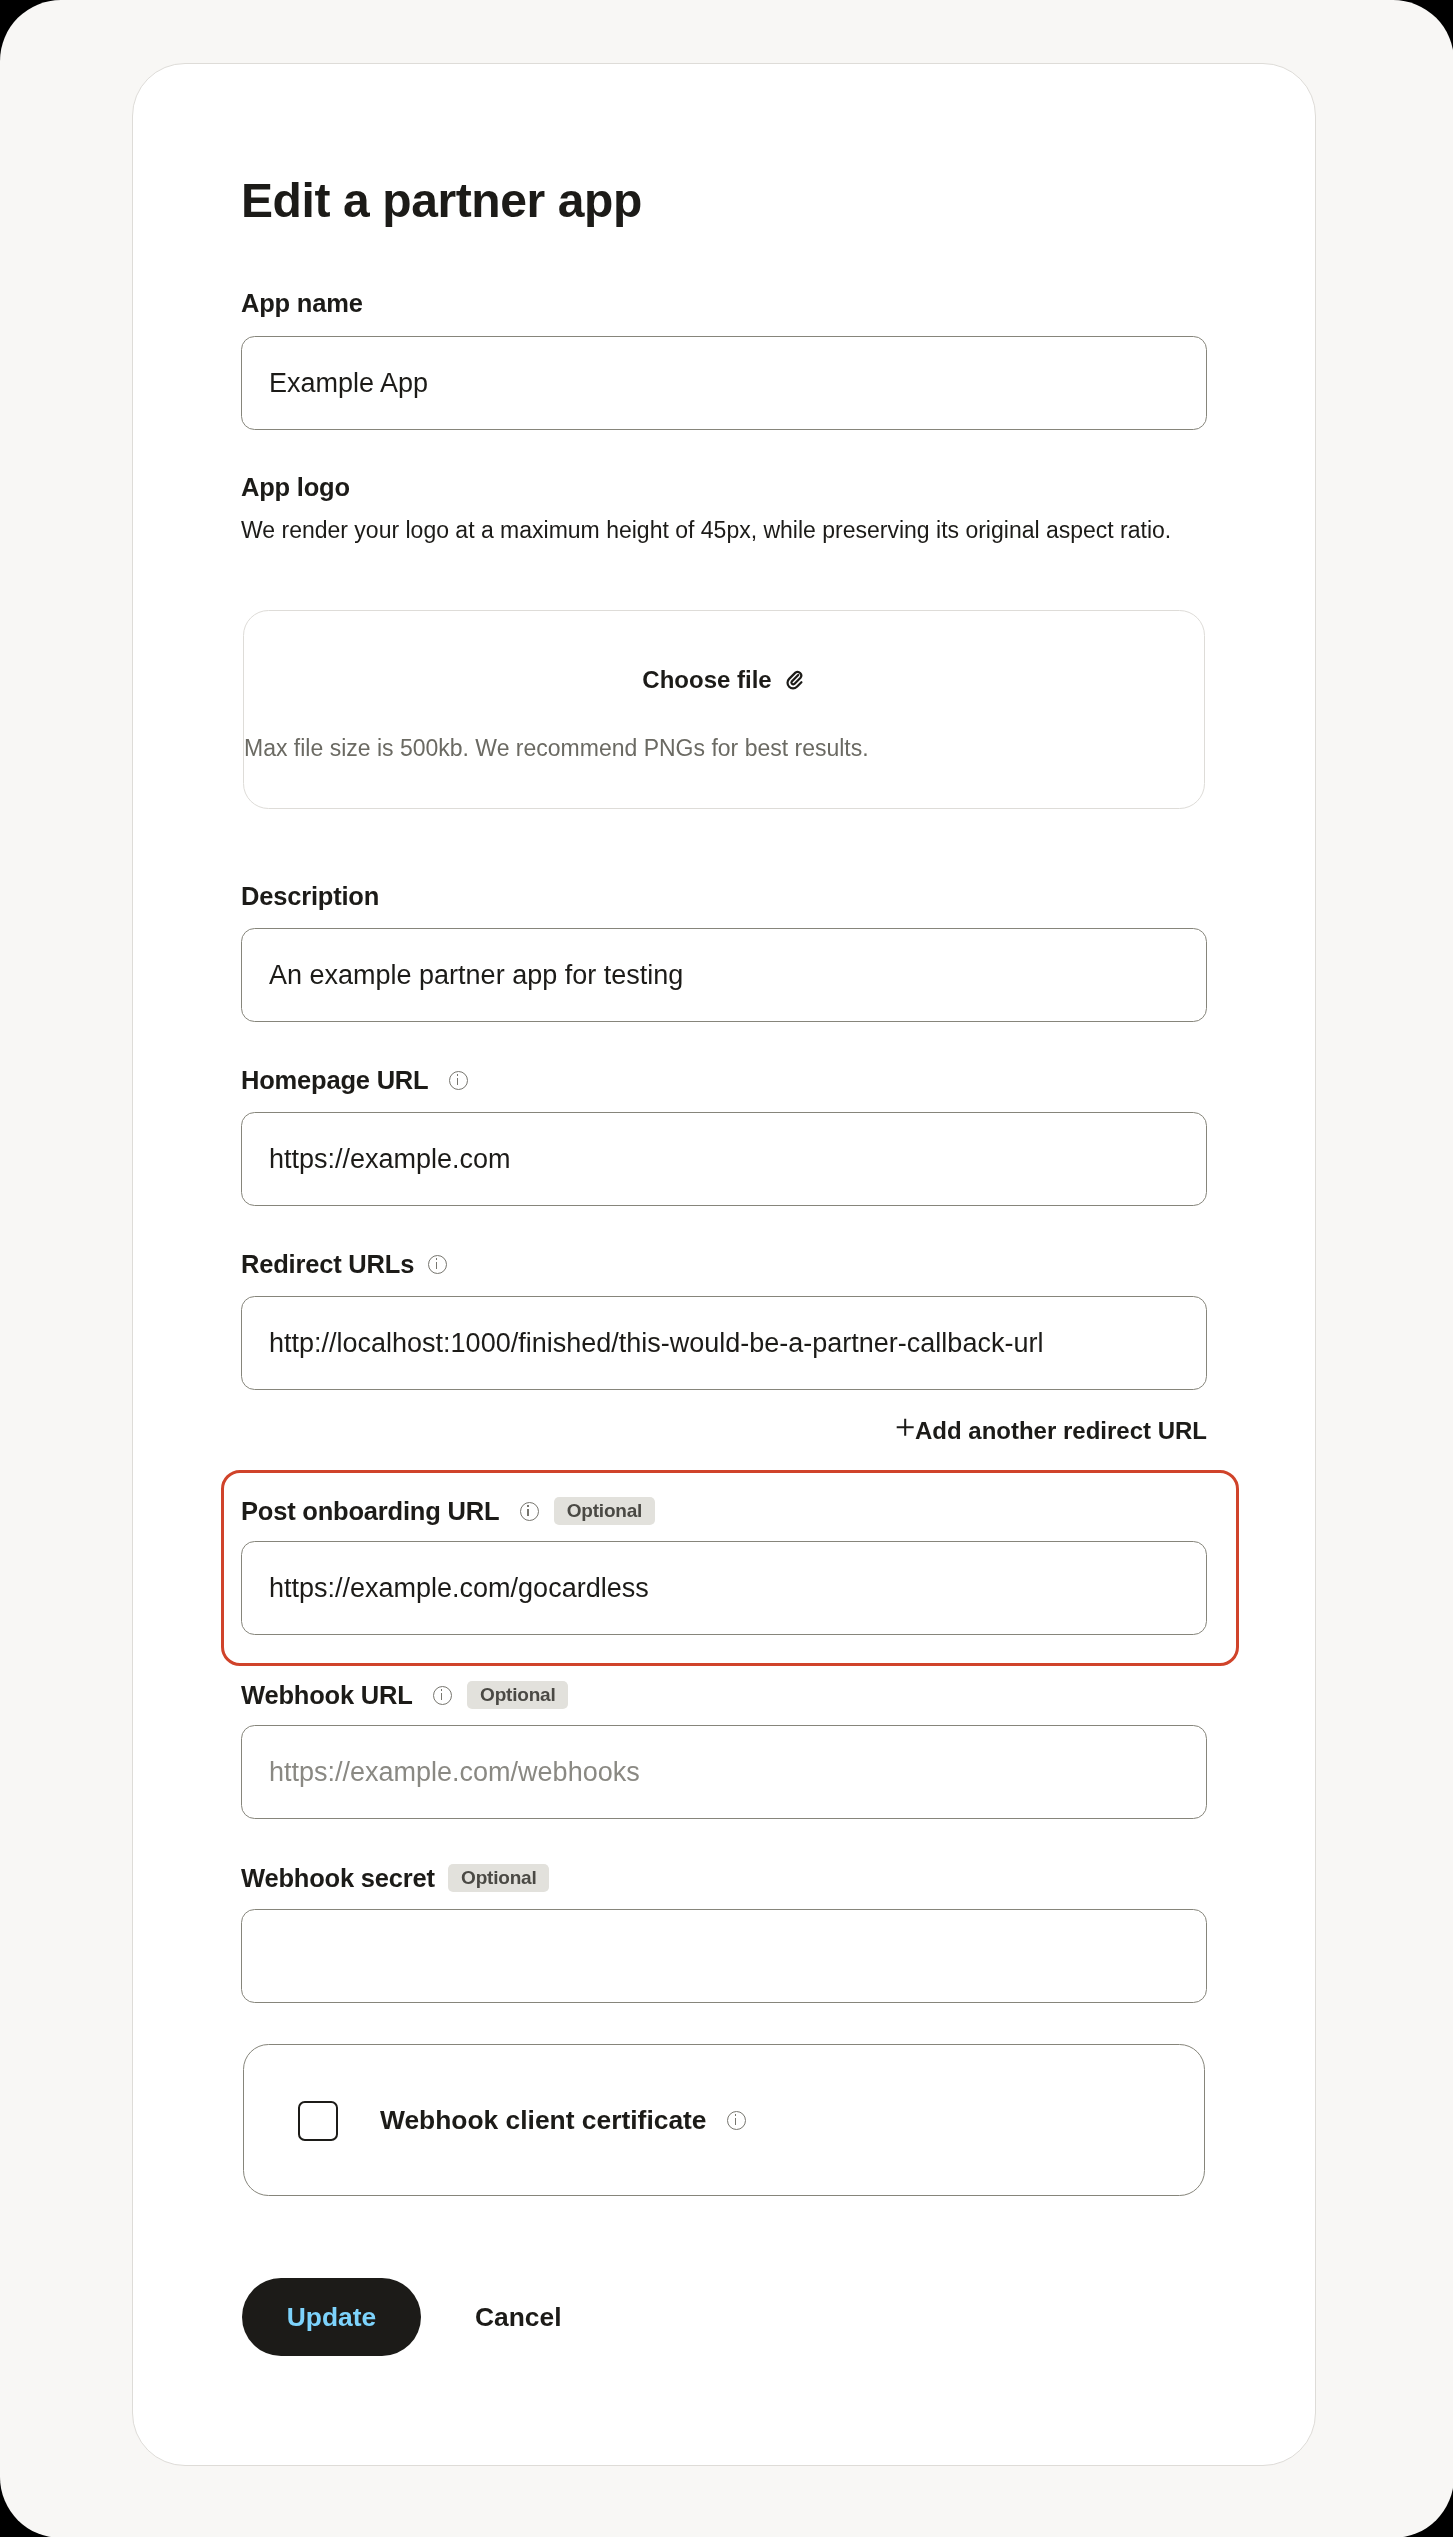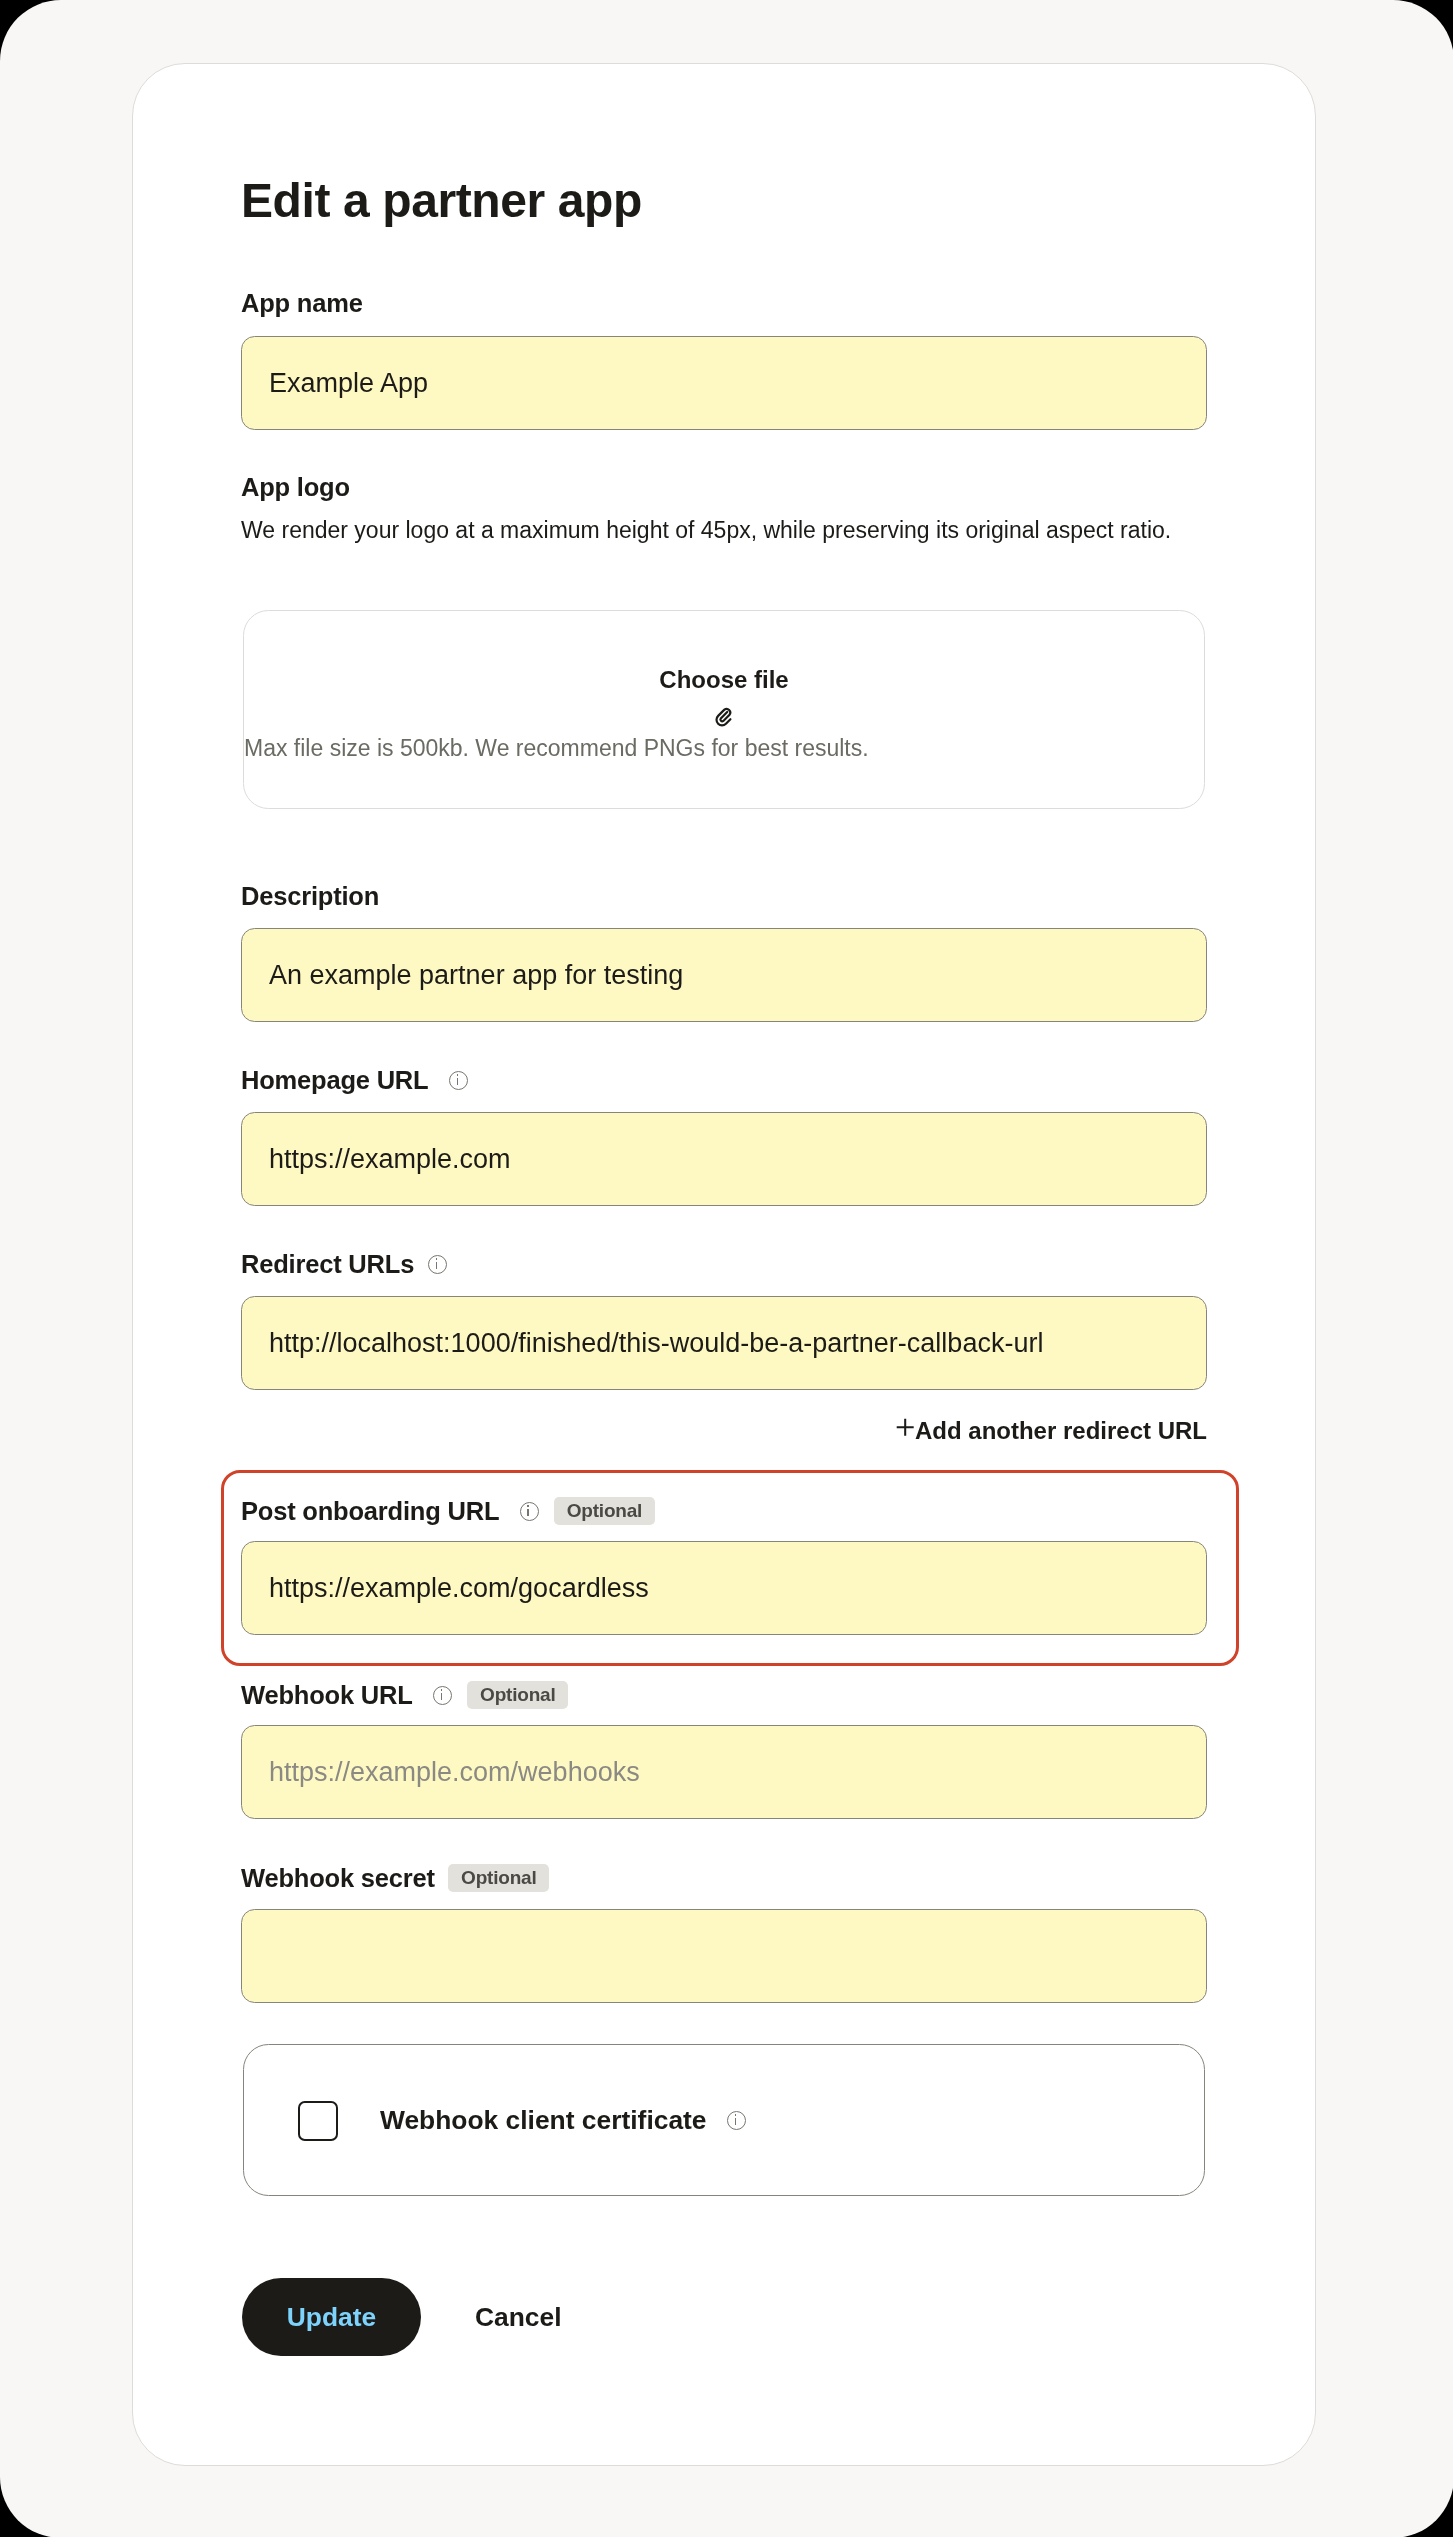--- a/index.html
+++ b/index.html
@@ -35,35 +35,35 @@
   }
   .info::after {
     content:""; position:absolute; left:6.8px; top:6.8px; width:1.7px; height:6.8px; background:#77766f;
   }
   .badge {
     display:inline-block; background:#e2e1dc; color:#4a4944; font-size:19px;
     font-weight:700; padding:2.6px 12.8px; border-radius:5.1px; line-height:22px; margin-left:15.3px;
   }
   .input {
     left:241px; width:966px; height:94px; border:1.7px solid #86857b;
-    border-radius:13.6px; box-sizing:border-box; background:#fef9c3;
+    border-radius:13.6px; box-sizing:border-box; background:#ffffff;
     display:flex; align-items:center; padding-left:27px;
     font-size:27px; color:#1c1b18; font-family:"Liberation Sans", sans-serif;
   }
   .input.placeholder { color:#8a8983; }
   .helper {
     left:241px; width:966px; font-size:23px; line-height:34px; color:#1c1b18;
   }
   .upload {
     left:243px; top:610px; width:962px; height:199px; border:1.7px solid #dedcd8;
     border-radius:25.5px; box-sizing:border-box; background:#fff;
   }
   .choose {
     position:absolute; left:0; right:0; top:55px; text-align:center;
-    font-size:24px; font-weight:700; display:flex; justify-content:center; align-items:center; gap:12px;flex-direction:column;
+    font-size:24px; font-weight:700; display:flex; justify-content:center; align-items:center; gap:12px;
   }
   .maxinfo {
     position:absolute; left:0; right:0; top:124px; text-align:left;
     font-size:23px; color:#6b6a63;
   }
   .add-link {
     top:1417px; right:247px; font-size:24px; font-weight:700;
     display:flex; align-items:flex-start; gap:0; cursor:pointer;
   }
   .highlight {

